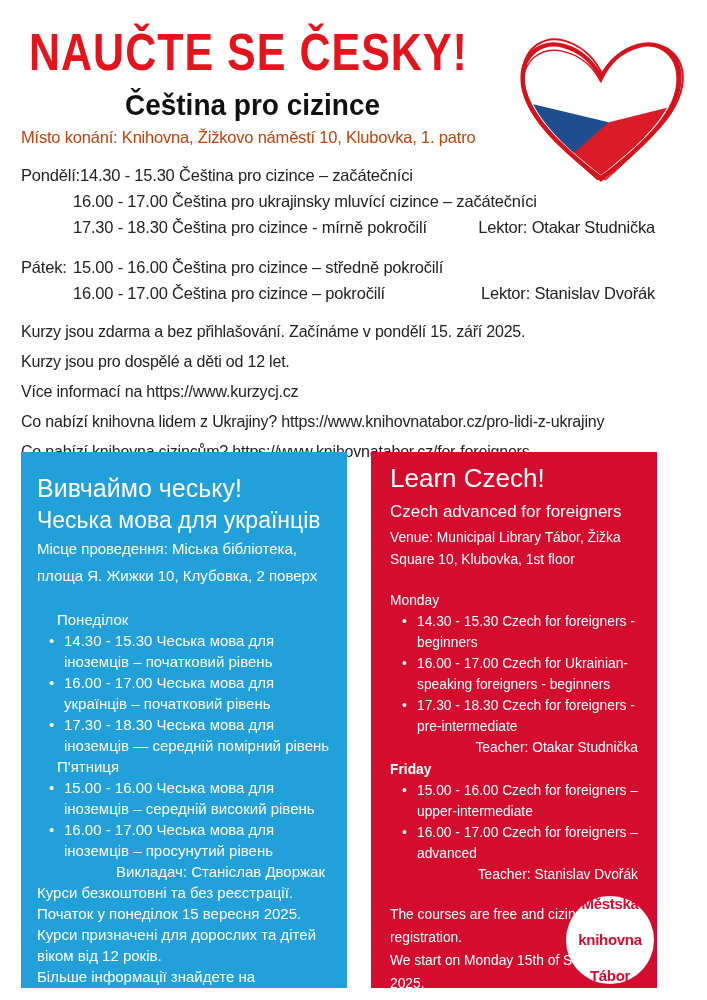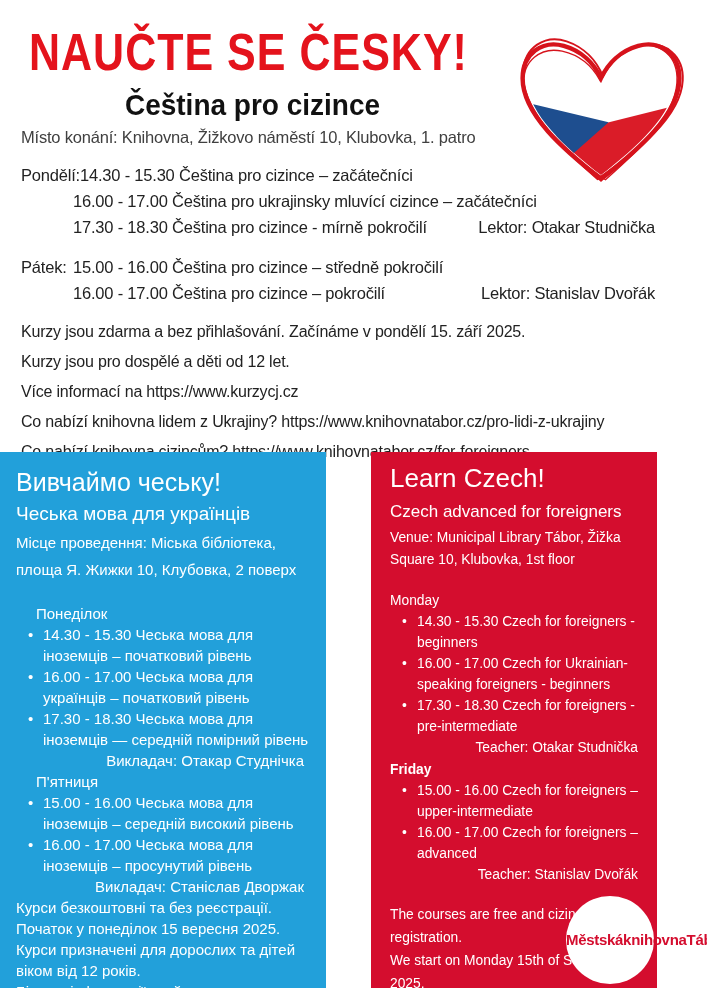--- a/index.html
+++ b/index.html
@@ -17,44 +17,44 @@
     color:#e4131c; transform:scaleY(1.22); transform-origin:left top;
     white-space:nowrap;
   }
   .subtitle {
     position:absolute; left:0; top:88px; width:505px;
     text-align:center; font-size:28px; font-weight:bold; color:#111;
     transform:scaleY(1.08); transform-origin:center top;
   }
   .venue-top {
     position:absolute; left:21px; top:128px;
-    font-size:16.5px; color:#404040; letter-spacing:-0.2px;
+    font-size:16.5px; color:#c2410c; letter-spacing:-0.2px;
   }
   .sched { position:absolute; left:21px; width:662px; font-size:16.5px; color:#222; letter-spacing:-0.2px; }
   .sched-monday { top:162px; }
   .sched-friday { top:254px; }
   .srow { display:flex; align-items:flex-start; line-height:26px; }
   .sday { flex:0 0 52px; }
   .sitem { flex:1 1 auto; }
   .slector { flex:0 0 auto; padding-right:28px; }
   .info-top { position:absolute; left:21px; top:317px; width:676px; font-size:16px; color:#222; letter-spacing:-0.2px; }
   .info-top p { line-height:30px; }
 
   
   .heart-wrap { position:absolute; left:503px; top:24px; width:196px; height:172px; }
 
   
   .panel { position:absolute; top:452px; height:536px; color:#ffffff; }
-  .panel-blue { left:0;  width:326px; background:#22a0da; padding:13px 16px 10px 16px; font-size:15px; }
+  .panel-blue { left:21px;  width:326px; background:#22a0da; padding:19px 16px 10px 16px; font-size:15px; }
   .panel-red  { left:371px; width:286px; background:#d40d2e; padding:6px 13px 10px 19px; font-size:13.8px; }
 
   .panel h3 { font-weight:bold; }
   .panel-blue h3 { font-size:25px; line-height:34px; font-weight:normal; }
   .panel-red  h3 { font-size:26px; line-height:40px; font-weight:normal; }
-  .panel-blue .p-sub { font-size:19px; line-height:26px; margin-top:2px; }
+  .panel-blue .p-sub { font-size:23px; line-height:26px; margin-top:2px; }
   .panel-red  .p-sub { font-size:17px; line-height:26px; margin-top:1px; }
   .panel-blue .p-venue { font-size:15px; line-height:27px; margin-top:2px; }
   .panel-red  .p-venue { font-size:13.8px; line-height:22px; margin-top:2px; }
 
   .day-label { margin-top:20px; line-height:20px; }
   .panel-blue .day-label { line-height:21px;margin-left:20px; }
   .bullets { }
   .bullet { position:relative; padding-left:27px; line-height:21px; }
   .bullet::before { content:"•"; position:absolute; left:12px; }
   .teacher-line { text-align:right; padding-right:6px; line-height:21px; }
@@ -62,21 +62,21 @@
   .panel-info { margin-top:18px; }
   .panel-blue .panel-info p { line-height:21px; }
   .panel-red  .panel-info p { line-height:23px; }
   .url-sm { font-size:13.5px; letter-spacing:-0.2px; }
   .more-info { margin-top:18px; line-height:23px; }
 
   
   .lib-logo {
     position:absolute; right:3px; bottom:4px; width:88px; height:88px;
     border-radius:50%; background:#ffffff; color:#d40d2e;
-    display:flex; flex-direction:row; align-items:center; justify-content:flex-start;
+    display:flex; flex-direction:column; align-items:center; justify-content:space-between;
     font-weight:bold; font-size:15px; line-height:16px; text-align:center;
     letter-spacing:-0.3px;
   }
 </style>
 </head>
 <body>
 
 <div class="page">
 
   <h1 class="main-title">NAUČTE SE ČESKY!</h1>
@@ -145,21 +145,20 @@
     <h3>Вивчаймо чеську!</h3>
     <p class="p-sub">Чеська мова для українців</p>
     <p class="p-venue">Місце проведення: Міська бібліотека, площа Я. Жижки 10, Клубовка, 2 поверх</p>
 
     <p class="day-label">Понеділок</p>
     <div class="bullets">
       <div class="bullet">14.30  - 15.30 Чеська мова для іноземців – початковий рівень</div>
       <div class="bullet">16.00  - 17.00 Чеська мова для українців – початковий рівень</div>
       <div class="bullet">17.30  - 18.30 Чеська мова для іноземців — середній помірний рівень</div>
     </div>
-    <p class="teacher-line">Викладач: Отакар Студнічка</p>
 
     <p class="day-label" style="margin-top:0;">П'ятниця</p>
     <div class="bullets">
       <div class="bullet">15.00  - 16.00 Чеська мова для іноземців – середній високий рівень</div>
       <div class="bullet">16.00  - 17.00 Чеська мова для іноземців – просунутий рівень</div>
     </div>
     <p class="teacher-line">Викладач: Станіслав Дворжак</p>
 
     <div class="panel-info" style="margin-top:0;">
       <p>Курси безкоштовні та без реєстрації. Початок у понеділок 15 вересня 2025.</p>

